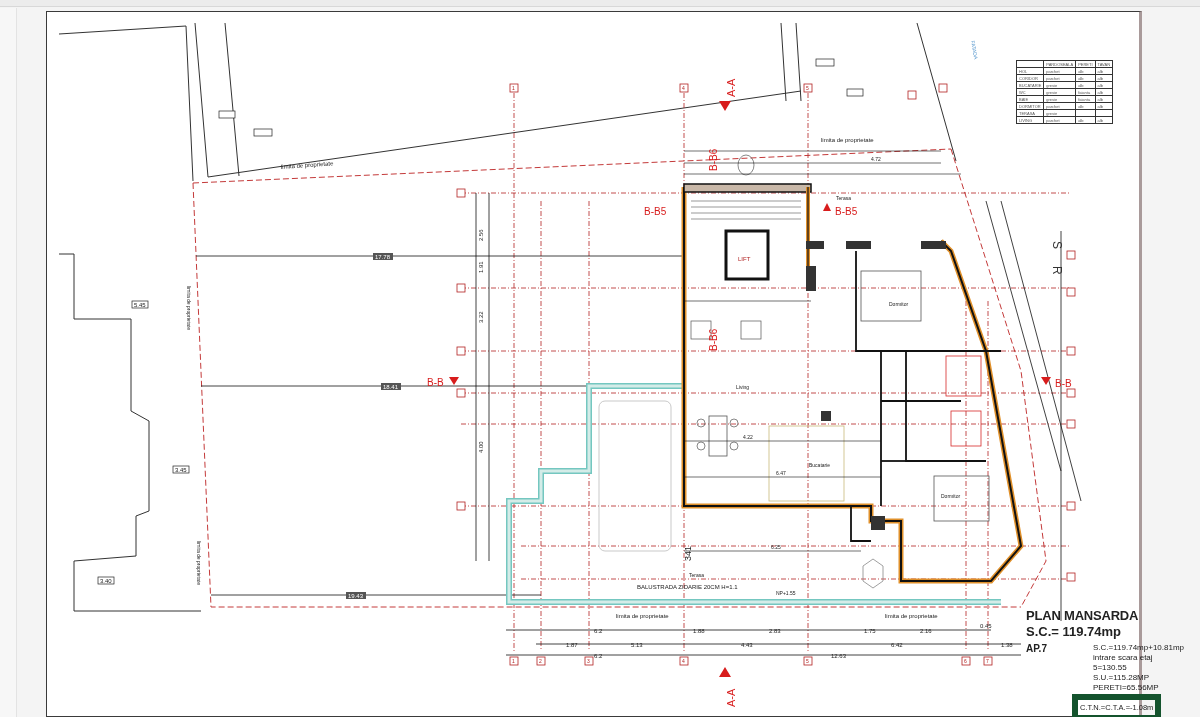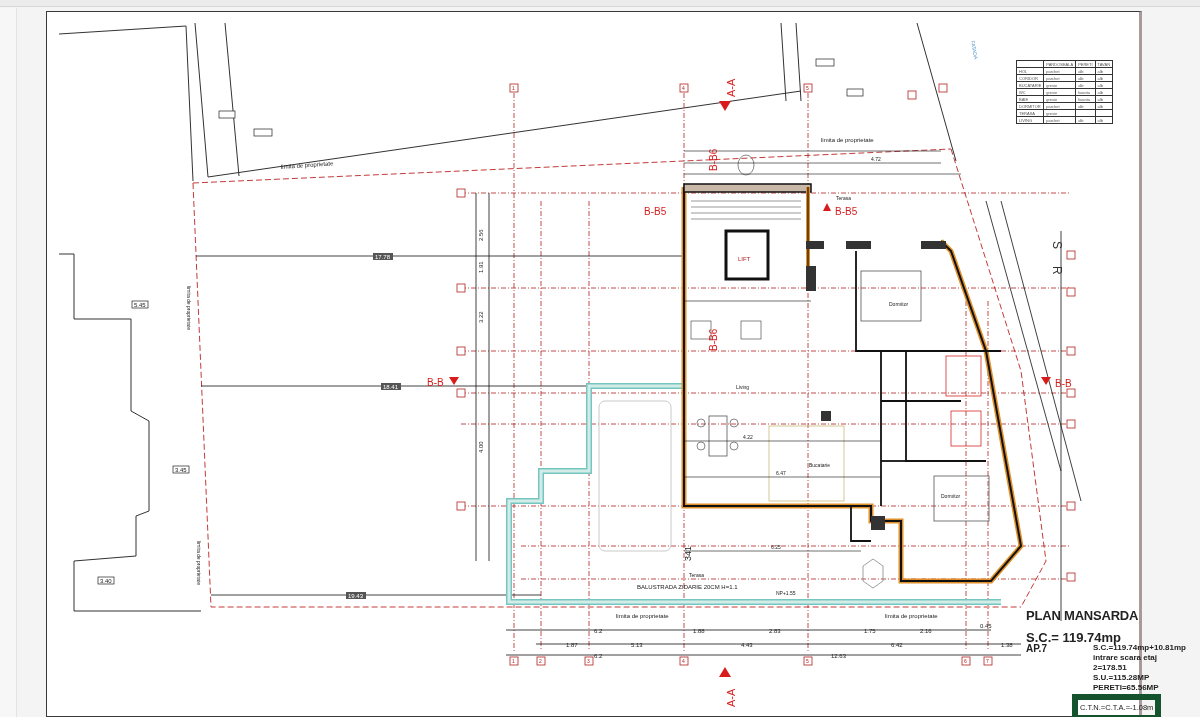--- a/index.html
+++ b/index.html
@@ -4,22 +4,22 @@
 <style>
   html, body { margin:0; padding:0; }
   body { width:1200px; height:717px; background:#f4f4f4; position:relative; overflow:hidden; font-family:"Liberation Sans", sans-serif; }
   .topbar { position:absolute; left:0; top:0; width:1200px; height:6px; background:#ececec; border-bottom:1px solid #d8d8d8; }
   .leftstrip { position:absolute; left:0; top:8px; width:16px; height:709px; background:#f7f7f7; border-right:1px solid #e3e3e3; }
   .sheet { position:absolute; left:46px; top:11px; width:1096px; height:706px; background:#fff; border:1px solid #3a3a3a; border-right:3px solid #a99a9a; box-sizing:border-box; overflow:hidden; }
   svg.plan { position:absolute; left:0; top:0; }
   .txt { font-family:"Liberation Sans", sans-serif; }
   .title-block { position:absolute; left:1026px; top:608px; width:150px; color:#222; }
   .title-block .t1 { font-size:13px; font-weight:bold; letter-spacing:-0.2px; }
-  .title-block .t2 { font-size:13px; font-weight:bold; margin-top:7px; }
-  .title-block .row { font-size:8px; font-weight:bold; line-height:10px;padding-left:41px; }
+  .title-block .t2 { font-size:13px; font-weight:bold; margin-top:1px; }
+  .title-block .row { font-size:8px; font-weight:normal; line-height:10px;padding-left:41px; }
   .title-block .ap { position:absolute; left:0; top:35px; font-size:10px; font-weight:bold; }
   .title-block .lines { position:absolute; left:26px; top:35px; }
   .title-block .ctn { display:inline-block; border:6px solid #14532d; padding:3px 2px; font-size:7.5px; margin-left:20px; margin-top:1px; }
   .watermark { position:absolute; left:440px; top:280px; width:360px; height:180px; pointer-events:none; }
   .wm-big { position:absolute; left:0; top:0; font-size:120px; font-weight:bold; color:rgba(200,200,200,0.25); letter-spacing:8px; }
   .wm-small { position:absolute; left:20px; top:150px; font-size:20px; color:rgba(190,190,190,0.35); letter-spacing:30px; }
   .legend-table { position:absolute; left:1016px; top:60px; border-collapse:collapse; font-size:4px; }
   .legend-table td { border:0.6px solid #333; height:6px; padding:0 2px; color:#555; white-space:nowrap; }
 </style>
 </head>
@@ -340,18 +340,18 @@
       </tr>
 </tbody>
   </table>
 
 <div class="title-block">
   <div class="t1">PLAN MANSARDA</div>
   <div class="t2">S.C.= 119.74mp</div>
   <div class="ap">AP.7</div>
   <div class="lines">
     <div class="row">S.C.=119.74mp+10.81mp</div>
-    <div class="row">intrare scara etaj 2=178.51</div>
+    <div class="row">intrare scara etaj 5=130.55</div>
     <div class="row">S.U.=115.28MP</div>
     <div class="row">PERETI=65.56MP</div>
     <div class="ctn">C.T.N.=C.T.A.=-1.08m</div>
   </div>
 </div>
 
 </body></html>

